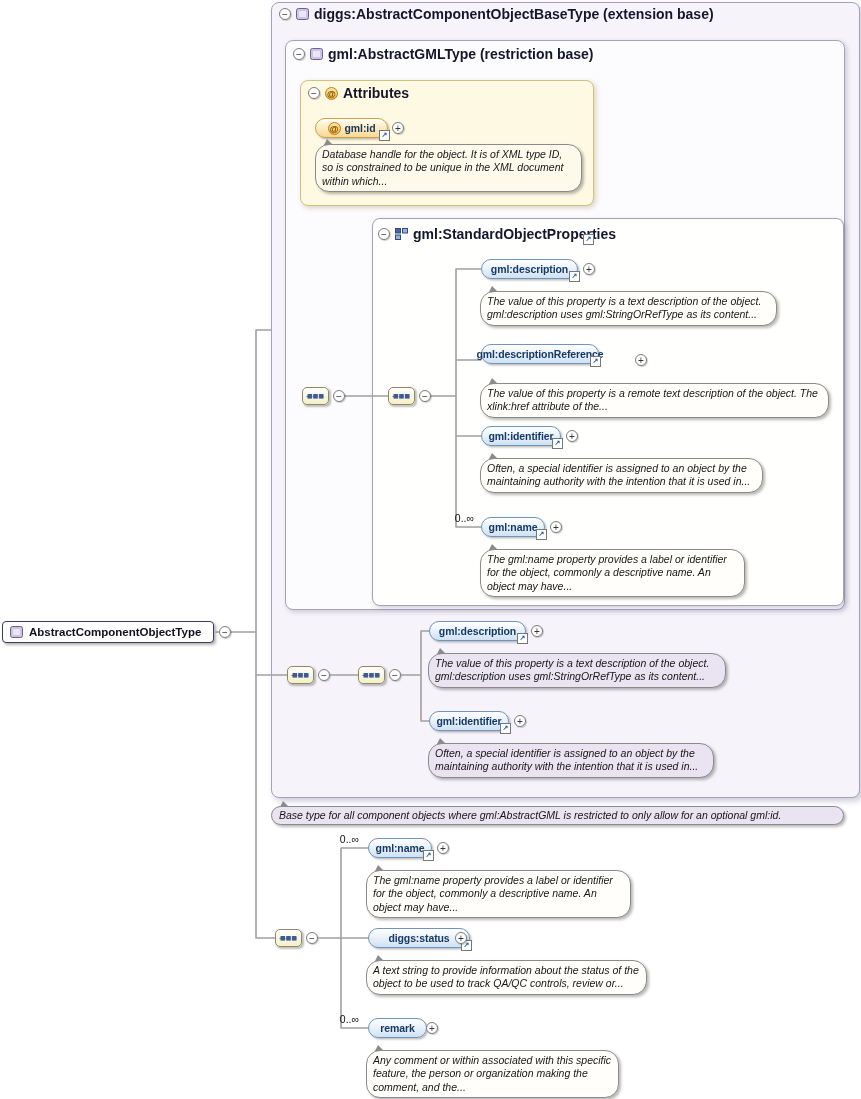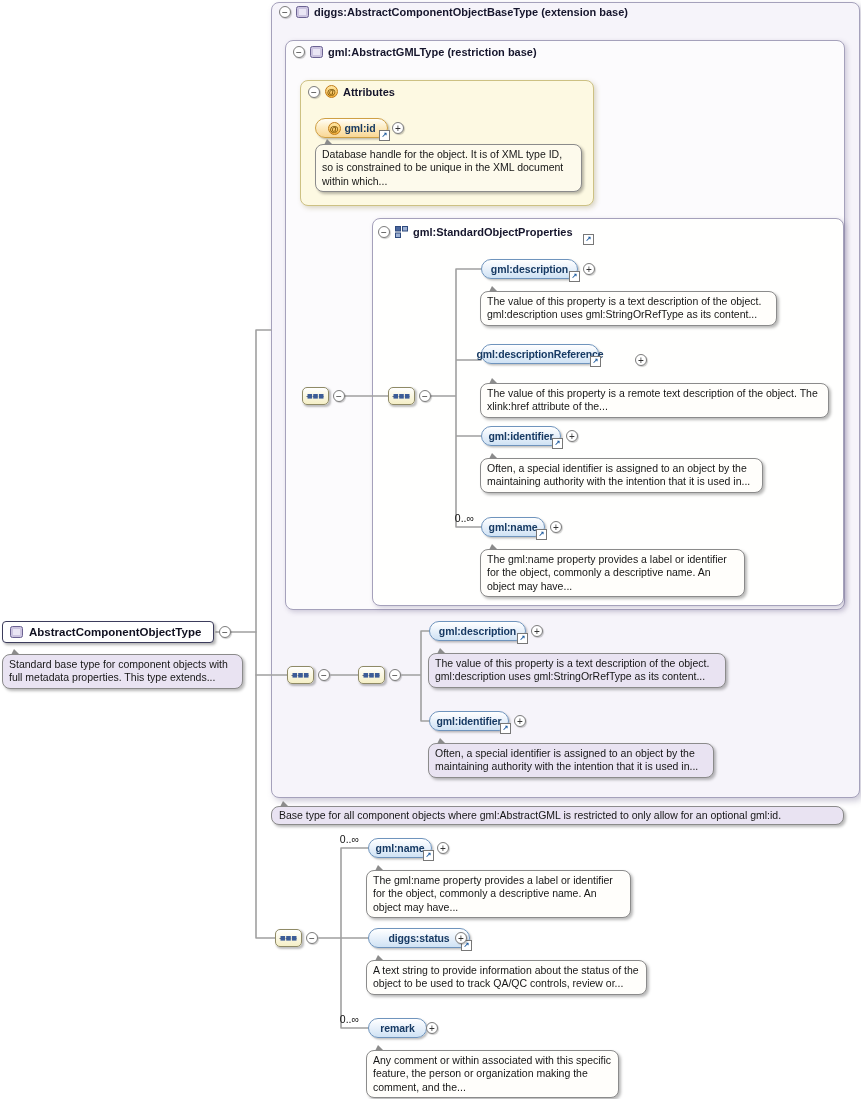--- a/index.html
+++ b/index.html
@@ -8,21 +8,21 @@
 
   .container{position:absolute;border:1px solid #a5a1bb;border-radius:8px;z-index:0;}
   .c-outer{background:#f6f4fa;box-shadow:3px 3px 6px rgba(110,100,140,.35);}
   .c-gml{background:#fcfbfd;box-shadow:2px 2px 5px rgba(110,100,140,.3);}
   .c-attrs{background:#fdf9e2;border-color:#cdc183;box-shadow:2px 2px 5px rgba(140,125,60,.3);}
   .c-props{background:#fffffe;box-shadow:2px 2px 5px rgba(110,100,140,.3);}
 
   svg.lines{position:absolute;left:0;top:0;z-index:1;pointer-events:none;}
 
   .hdr{position:absolute;display:flex;align-items:center;gap:5px;z-index:2;}
-  .hdr-label{font-size:11px;font-weight:bold;color:#15152c;white-space:nowrap;}
+  .hdr-label{font-size:14px;font-weight:bold;color:#15152c;white-space:nowrap;}
 
   .toggle{position:absolute;width:12px;height:12px;border:1px solid #7d7d7d;border-radius:50%;
           background:#fff;color:#333;font-size:10px;line-height:11px;text-align:center;z-index:3;
           box-shadow:1px 1px 1px rgba(0,0,0,.2);cursor:pointer;box-sizing:border-box;}
   .toggle.inhdr{position:static;flex:0 0 auto;}
 
   .pill{position:absolute;height:20px;border:1px solid #6f94bd;border-radius:10px;
         background:linear-gradient(180deg,#ffffff 0%,#eaf2fb 45%,#cfe2f4 100%);
         display:flex;align-items:center;justify-content:center;letter-spacing:-0.1px;
         font-size:10.5px;font-weight:bold;color:#173a63;white-space:nowrap;z-index:2;
@@ -33,23 +33,23 @@
   .jump{position:absolute;right:-3px;bottom:-4px;width:9px;height:9px;border:1px solid #777;
         background:#fff;color:#1c5a9e;font-size:7px;line-height:8px;text-align:center;
         font-weight:bold;z-index:3;box-sizing:content-box;cursor:pointer;}
   .jump.abs{right:auto;bottom:auto;}
 
   .seq{position:absolute;width:27px;height:18px;border:1px solid #8f8a66;border-radius:5px;
        background:linear-gradient(180deg,#ffffff,#f5efc6);display:flex;align-items:center;
        justify-content:center;z-index:2;box-shadow:1.5px 1.5px 2px rgba(0,0,0,.25);
        box-sizing:border-box;cursor:pointer;}
 
-  .note{position:absolute;border:1px solid #8b8b8b;border-radius:8px;background:#fffefb;
+  .note{position:absolute;border:1px solid #8b8b8b;border-radius:14px;background:#fffefb;
         padding:3px 6px;font-size:10.5px;line-height:1.27;color:#161616;z-index:2;
-        box-shadow:2px 2px 3px rgba(0,0,0,.28);box-sizing:border-box;}
+        box-shadow:2px 2px 3px rgba(0,0,0,.28);box-sizing:border-box;font-style:italic;}
   .note.lav{background:#e9e3f2;}
   .note.cream{background:#fdfaec;}
   .note.oneline{white-space:nowrap;padding:2px 7px;}
   .note::before{content:"";position:absolute;top:-6px;left:8px;width:0;height:0;
         border-left:3px solid transparent;border-right:6px solid transparent;
         border-bottom:6px solid #8b8b8b;}
 
   .card{position:absolute;font-size:10.5px;color:#111;text-align:right;z-index:2;white-space:nowrap;}
 
   .main-el{position:absolute;display:flex;align-items:center;gap:6px;padding:0 7px;
@@ -179,21 +179,20 @@
   <div class="main-el" style="left:2px;top:621px;width:212px;height:22px">
     <span class="ticon">
       <svg width="13" height="12" viewBox="0 0 13 12">
           <rect x="0.5" y="0.5" width="12" height="11" rx="2" fill="#ccc4e0" stroke="#6b6292"></rect>
           <rect x="3" y="3" width="7" height="6" fill="#eae6f5"></rect>
         </svg>
     </span>
     <span>AbstractComponentObjectType</span>
   </div>
   <div class="toggle" style="left:219px;top:626px">−</div>
-  <div class="note lav" style="left:2px;top:654px;width:241px">Standard base type for component objects with full metadata properties. This type extends...</div>
 
   <div class="pill attr" style="left:315px;top:118px;width:73px">
     <span class="at-icon">@</span>
     <span>gml:id</span>
     <span class="jump">↗</span>
   </div>
   <div class="toggle" style="left:392px;top:122px">+</div>
   <div class="note cream" style="left:315px;top:144px;width:267px">Database handle for the object. It is of XML type ID, so is constrained to be unique in the XML document within which...</div>
 
   <div class="pill" style="left:481px;top:259px;width:97px">

